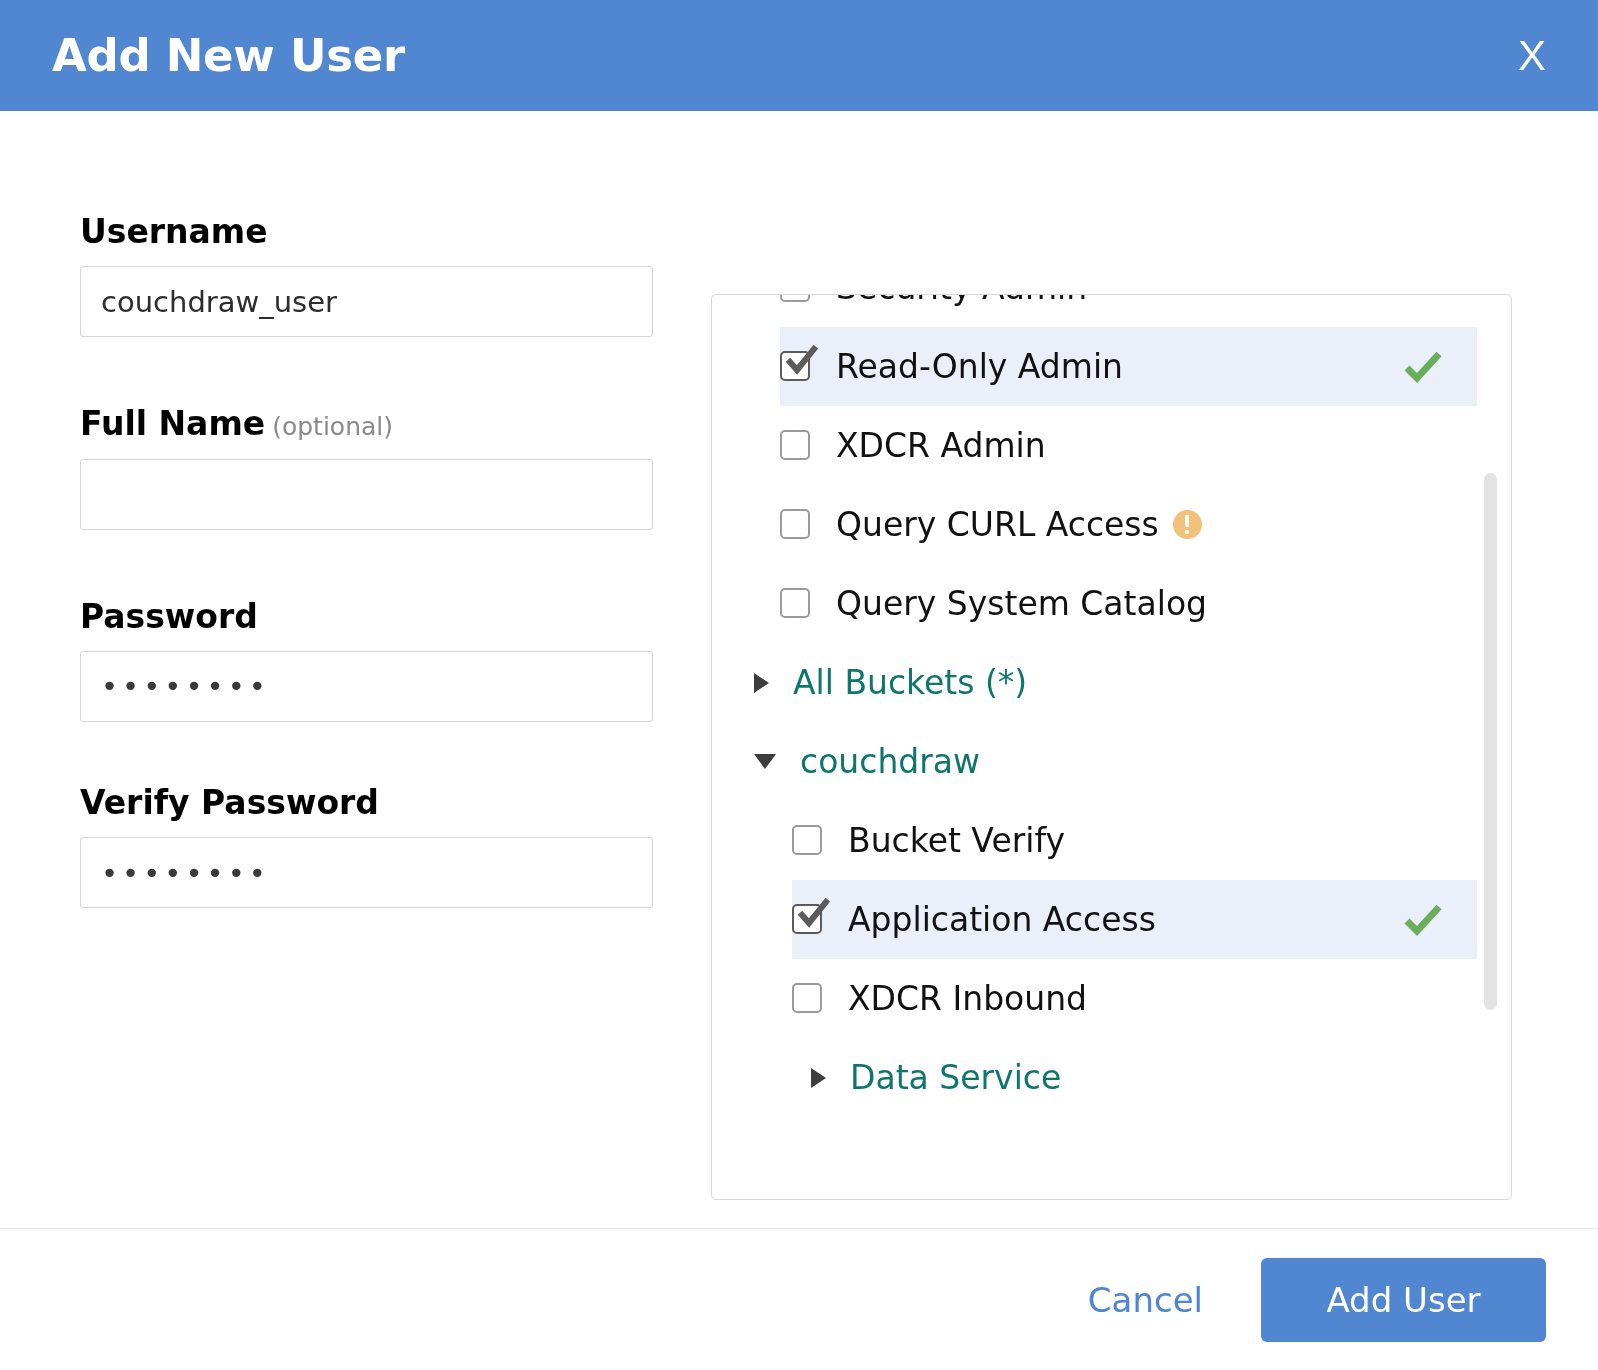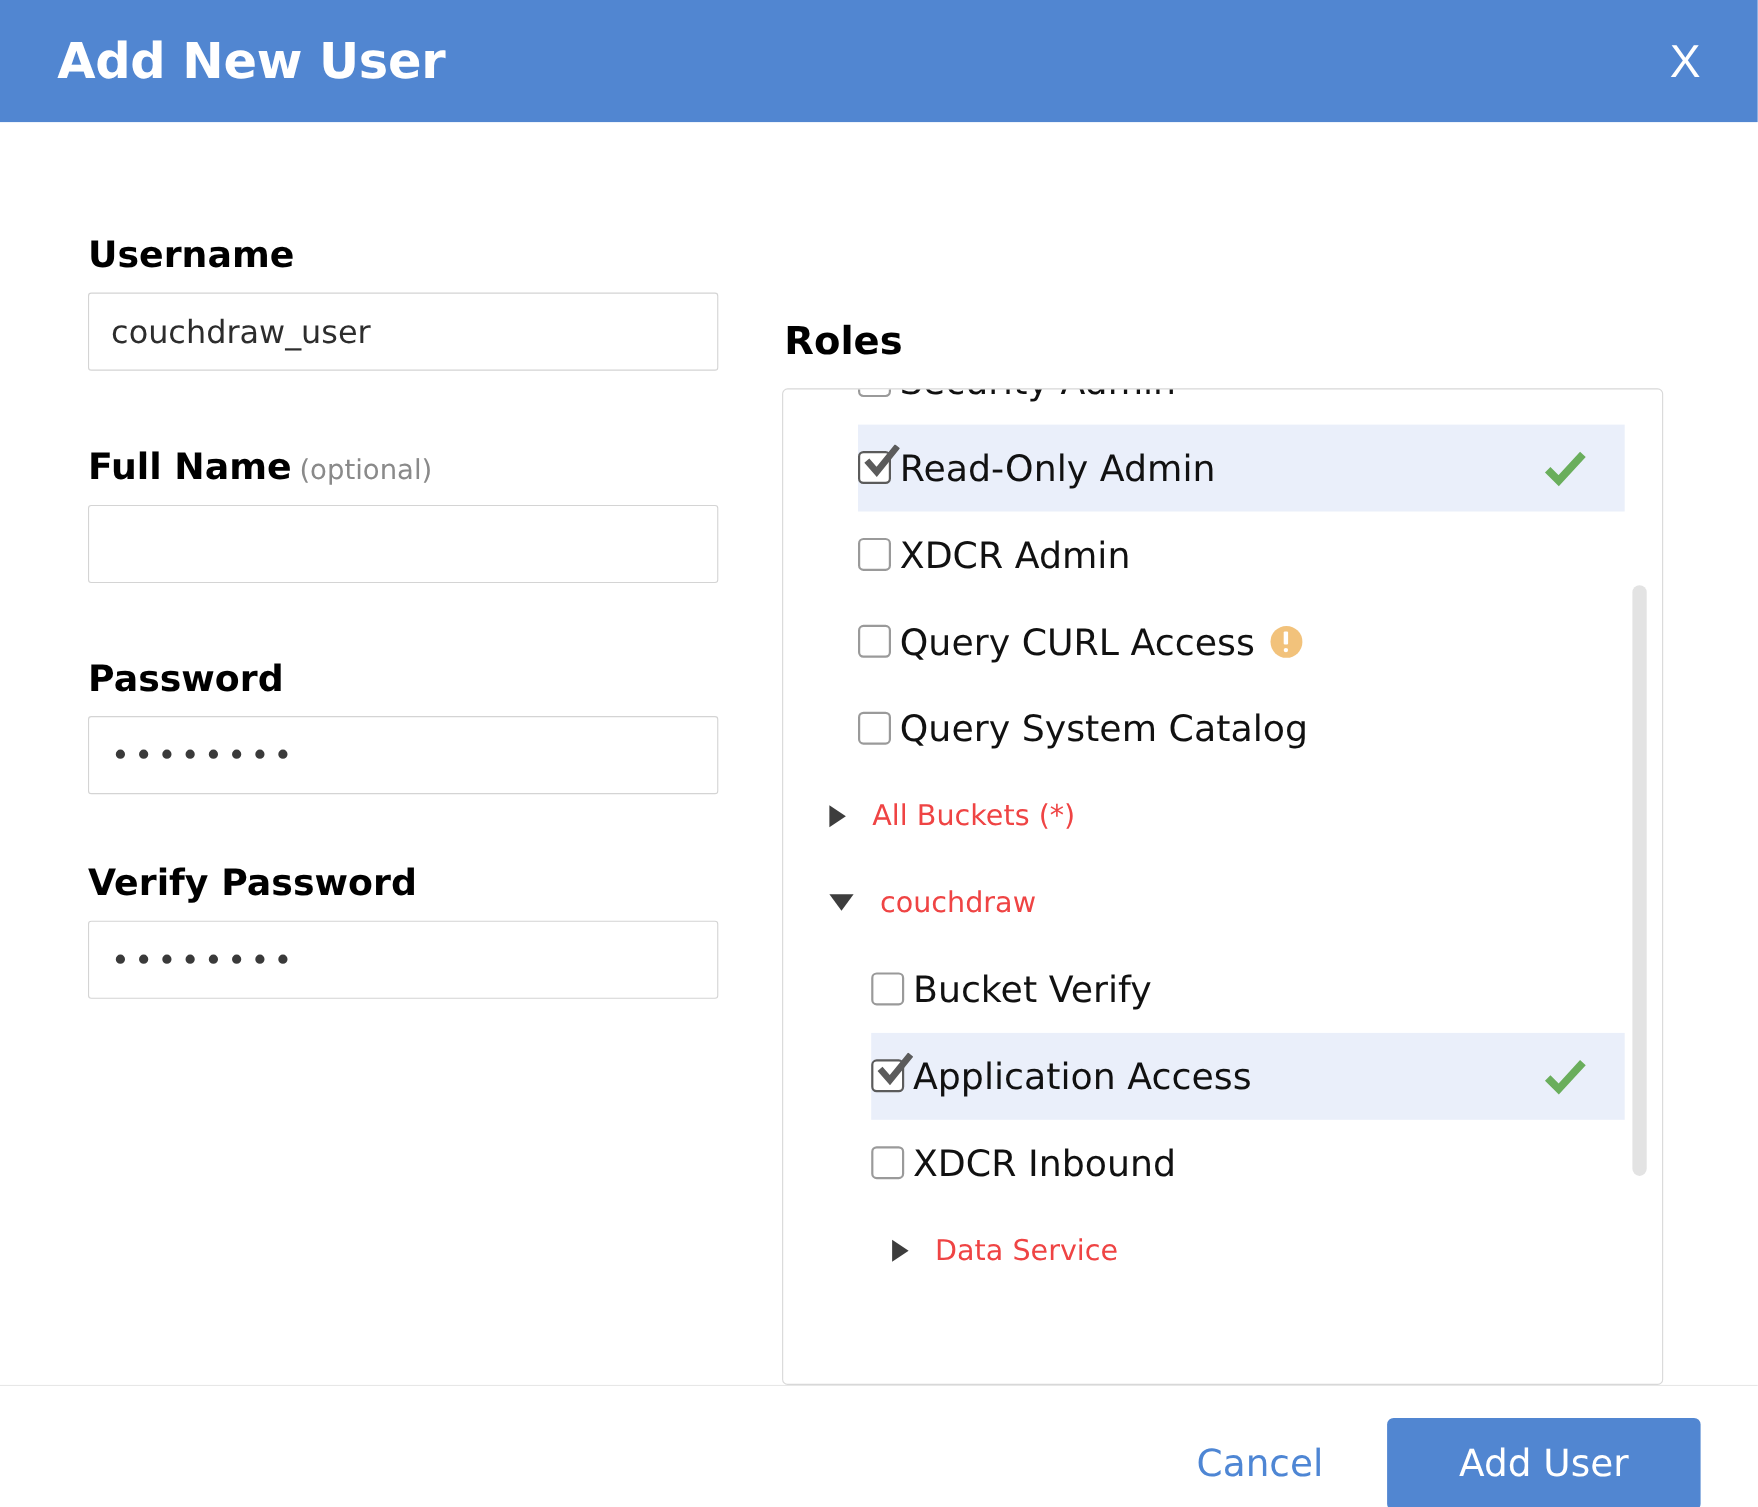--- a/index.html
+++ b/index.html
@@ -183,21 +183,21 @@
     left: 4px;
     top: -6px;
     width: 34px;
     height: 34px;
     pointer-events: none;
   }
   .role-label {
     font-size: 33px;
     color: #111111;
     line-height: 1;
-    margin-left: 6px;
+    margin-left: 24px;
     white-space: nowrap;
   }
   .role-row.indent-2 .cb-wrap { margin-left: 80px; }
   .role-row.indent-2.selected { margin-left: 80px; }
   .role-row.indent-2.selected .cb-wrap { margin-left: 0; }
 
   .warn-icon {
     display: inline-block;
     width: 29px;
     height: 29px;
@@ -257,22 +257,22 @@
     border-bottom: 10px solid transparent;
   }
   .caret.down {
     border-top: 15px solid #3d3d3d;
     border-left: 11px solid transparent;
     border-right: 11px solid transparent;
   }
   .tree-row.level1 { padding-left: 42px; }
   .tree-row.level2 { padding-left: 99px; }
   .tree-label {
-    font-size: 26px;
-    color: #ef4444;
+    font-size: 33px;
+    color: #0f766e;
     margin-left: 24px;
     line-height: 1;
     white-space: nowrap;
   }
   .tree-row.level1 .tree-label { margin-left: 24px; }
 
   
   .scroll-track {
     position: absolute;
     right: 14px;
@@ -358,21 +358,20 @@
       <div class="spacer-34"></div>
 
       <div class="field-group">
         <div class="field-label">Verify Password</div>
         <input class="text-input pw" type="text" readonly="" value="••••••••" style="">
       </div>
 
     </div>
 
     <div class="roles-column">
-      <div class="roles-title">Roles</div>
 
       <div class="roles-box">
         <div class="roles-scroll">
 
           <div class="role-row">
             <div class="cb-wrap">
               <span class="cb"></span>
             </div>
             <div class="role-label">Security Admin</div>
           </div>

